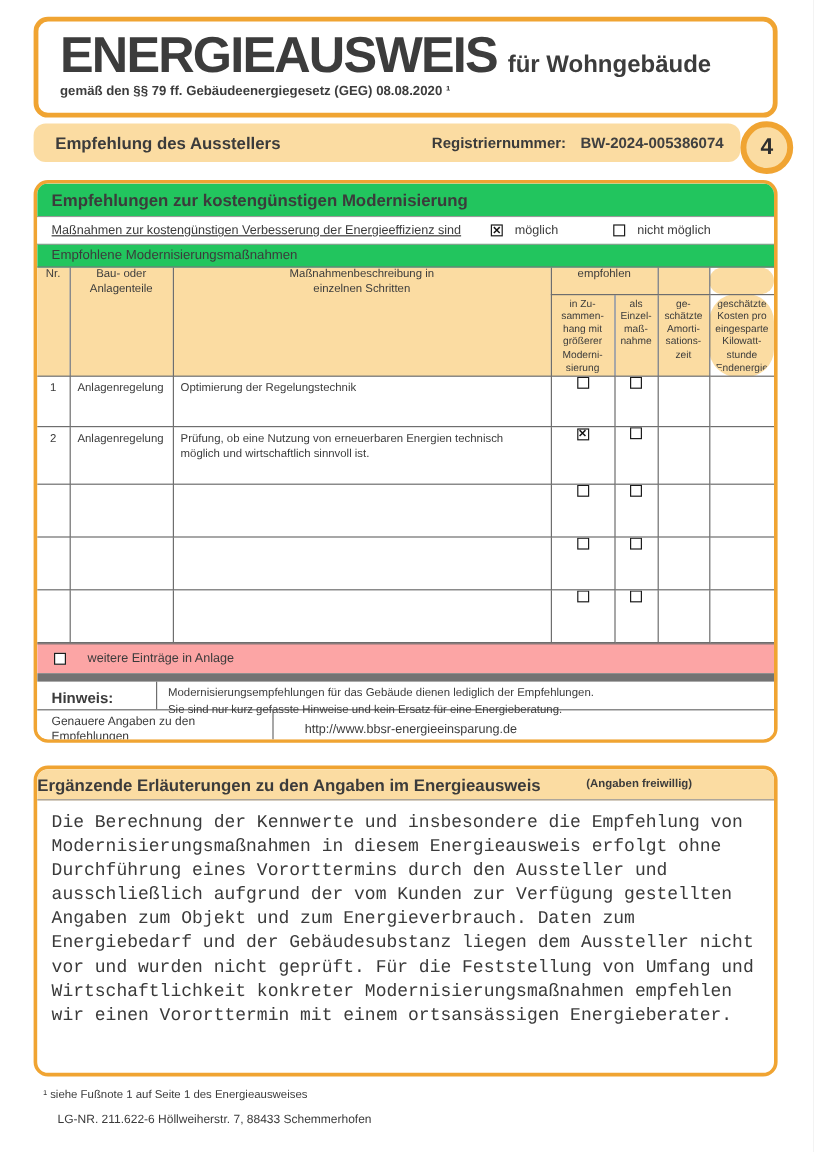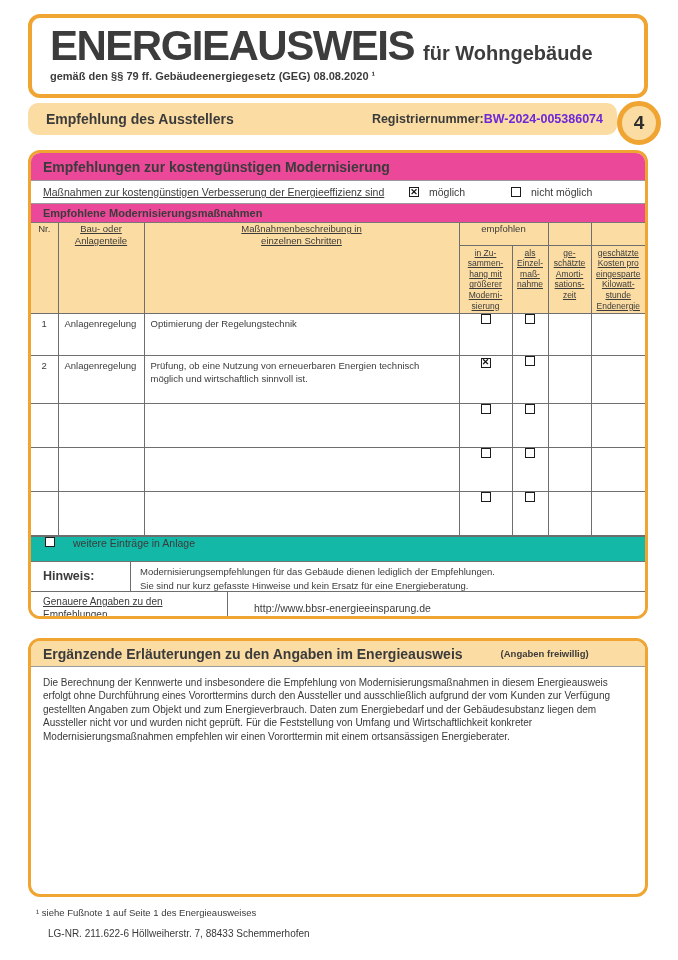--- a/index.html
+++ b/index.html
@@ -13,80 +13,80 @@
   .title-line { display:flex; align-items:baseline; }
   .title-main { font-size:42px; font-weight:bold; color:#3c3c3c; letter-spacing:-1.5px; line-height:1.05; }
   .title-suffix { font-size:20px; font-weight:bold; color:#3c3c3c; margin-left:9px; }
   .title-sub { font-size:11px; font-weight:bold; color:#3c3c3c; margin-top:2px; }
 
   
   .banner { position:absolute; left:28px; top:103px; width:589px; height:32px;
     background:#fbdca2; border-radius:10px; display:flex; align-items:center; padding:0 14px 0 18px; }
   .banner-label { font-size:14px; font-weight:bold; }
   .banner-right { margin-left:auto; font-size:12.5px; font-weight:bold; white-space:nowrap; }
-  .reg-value { color:#6d28d9; margin-left:0;text-align:right; }
+  .reg-value { color:#404040; margin-left:12px;text-align:right; }
   .badge { position:absolute; left:617px; top:101px; width:44px; height:44px; border-radius:50%;
     border:5px solid #f0a432; background:#fbdca2; display:flex; align-items:center; justify-content:center;
     font-size:19px; font-weight:bold; color:#2e2e2e; }
 
   
   .reco-box { position:absolute; left:28px; top:150px; width:620px; height:469px;
     border:3px solid #f0a432; border-radius:12px; background:#fff; overflow:hidden; }
-  .band { background:#ec4899; display:flex; align-items:center; padding-left:12px; }
+  .band { background:#22c55e; display:flex; align-items:center; padding-left:12px; }
   .band-1 { height:28px; font-size:14px; font-weight:bold; border-bottom:1px solid #9a9a9a; }
-  .band-2 { height:20px; font-size:11px; font-weight:bold; border-top:1px solid #9a9a9a; border-bottom:1px solid #777; }
+  .band-2 { height:20px; font-size:11px; font-weight:normal; border-top:1px solid #9a9a9a; border-bottom:1px solid #777; }
   .possible-row { position:relative; height:22px; background:#fff; font-size:10.5px; }
   .possible-row .ptext { position:absolute; left:12px; top:5px;text-decoration:underline; }
   .pos-cb1 { position:absolute; left:378px; top:6px; }
   .pos-lab1 { position:absolute; left:398px; top:5px; }
   .pos-cb2 { position:absolute; left:480px; top:6px; }
   .pos-lab2 { position:absolute; left:500px; top:5px; }
 
   
   .cb { width:10px; height:10px; border:1.6px solid #1c1c1c; background:#fff; flex:none;
     display:inline-flex; align-items:center; justify-content:center; }
   .cb[data-checked="true"]::before { content:"✕"; font-size:9px; font-weight:bold; color:#111; line-height:1; }
 
   
   table.measures { border-collapse:collapse; table-layout:fixed; width:614px; }
   table.measures td { border:1px solid #6e6e6e; font-size:9.5px; vertical-align:top; overflow:hidden; }
   table.measures td:first-child { border-left:none; }
-  table.measures td.lastcol { border-right:none; }
+  table.measures td.lastcol { border-right:none;border-radius:23px; }
   tr.h1 td { border-top:none; }
   .thead td { background:#fbdca2; text-align:center; vertical-align:middle; line-height:1.25; }
   tr.h1 { height:22px; }
   tr.h2 { height:66px; }
   tr.h2 td { font-size:8.5px; padding:2px 1px; }
   tr.r1 { height:42px; } tr.r2 { height:48px; } tr.r3 { height:44px; } tr.r4 { height:44px; } tr.r5 { height:44px; }
   td.c-nr { text-align:center; padding-top:4px; }
   td.c-comp { padding:4px 3px 0 6px; }
   td.c-desc { padding:4px 6px 0 6px; line-height:1.3; }
   td.c-box { text-align:center; vertical-align:middle; }
   td.c-box .cb { margin:0 auto; }
-  .prewrap { white-space:pre-line;text-decoration:underline; }
-
-  
-  .more-row { height:25px; border-top:1px solid #6e6e6e; display:flex; align-items:flex-start;
-    padding-left:14px; font-size:10.5px; background:#14b8a6; }
+  .prewrap { white-space:pre-line; }
+
+  
+  .more-row { height:25px; border-top:1px solid #6e6e6e; display:flex; align-items:center;
+    padding-left:14px; font-size:10.5px; background:#fca5a5; }
   .more-row .cb { margin-right:18px; }
-  .hinweis-row { height:30px; border-top:1px solid #737373; display:flex; background:#fff; }
+  .hinweis-row { height:30px; border-top:7px solid #737373; display:flex; background:#fff; }
   .hinweis-label { width:99px; flex:none; font-size:12.5px; font-weight:bold; padding:7px 0 0 12px; }
   .hinweis-text { flex:1; border-left:1px solid #6e6e6e; font-size:9.5px; line-height:1.45; padding:3px 0 0 9px; }
   .details-row { height:28px; border-top:1px solid #6e6e6e; display:flex; background:#fff; }
   .details-label { width:196px; flex:none; font-size:10px; line-height:1.3; padding:3px 0 16px 12px; }
   .details-url { flex:1; border-left:1px solid #6e6e6e; font-size:10.5px; padding:10px 0 0 26px; }
 
   
   .notes-box { position:absolute; left:28px; top:638px; width:620px; height:259px;
     border:3px solid #f0a432; border-radius:12px; background:#fff; overflow:hidden; }
-  .notes-band { height:26px; background:#fbdca2; display:flex; align-items:center; padding-left:12px;
+  .notes-band { height:26px; background:#fbdca2; display:flex; align-items:center; 
     border-bottom:1px solid #9a9a9a; }
   .notes-title { font-size:14px; font-weight:bold; }
   .notes-subtitle { font-size:9.5px; font-weight:bold; margin-left:38px; }
-  .notes-body { font-size:10px; line-height:1.34; padding:9px 12px 0 12px; color:#3a3a3a; }
+  .notes-body { font-size:15px; line-height:1.34; padding:9px 12px 0 12px; color:#3a3a3a;font-family:Liberation Mono, monospace; }
 
   
   .footnote { position:absolute; left:36px; top:907px; font-size:9.5px; color:#3a3a3a; }
   .footer-issuer { position:absolute; left:48px; top:928px; font-size:10px; color:#3a3a3a; }
   .footer-page { position:absolute; right:30px; top:928px; font-size:10px; color:#3a3a3a;margin-top:44px; }
 </style>
 </head>
 <body>
 
 <div class="page">

